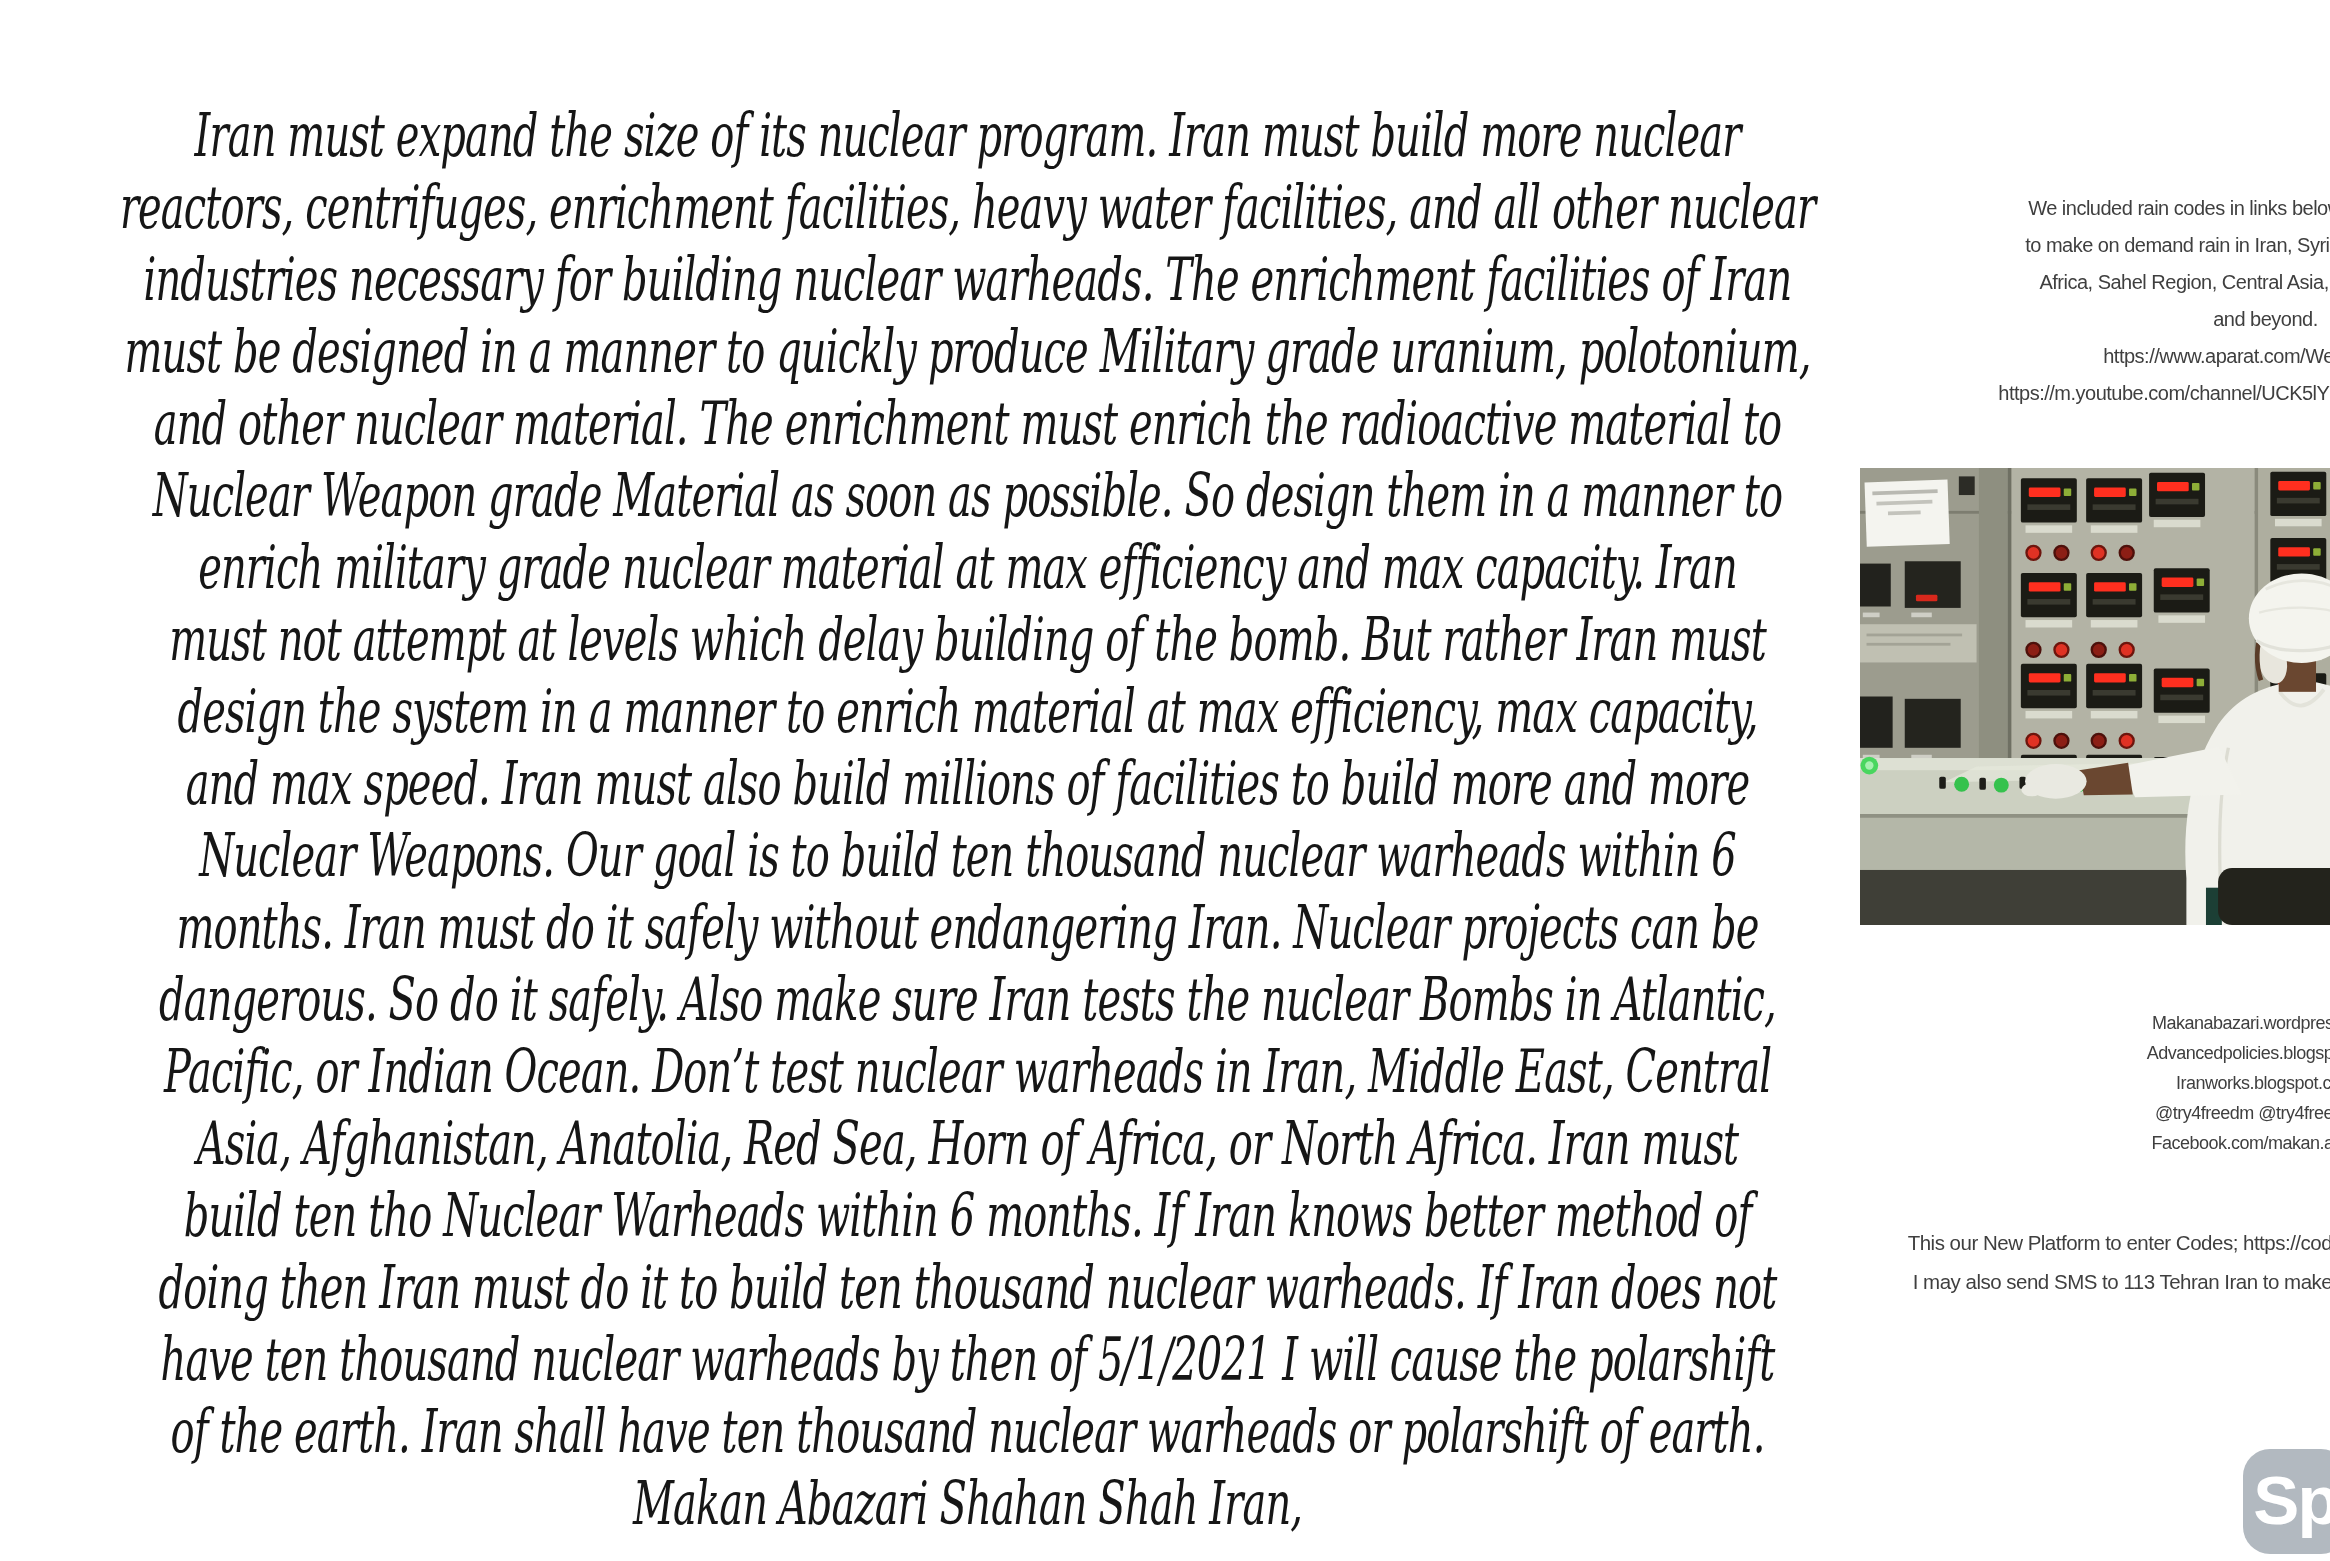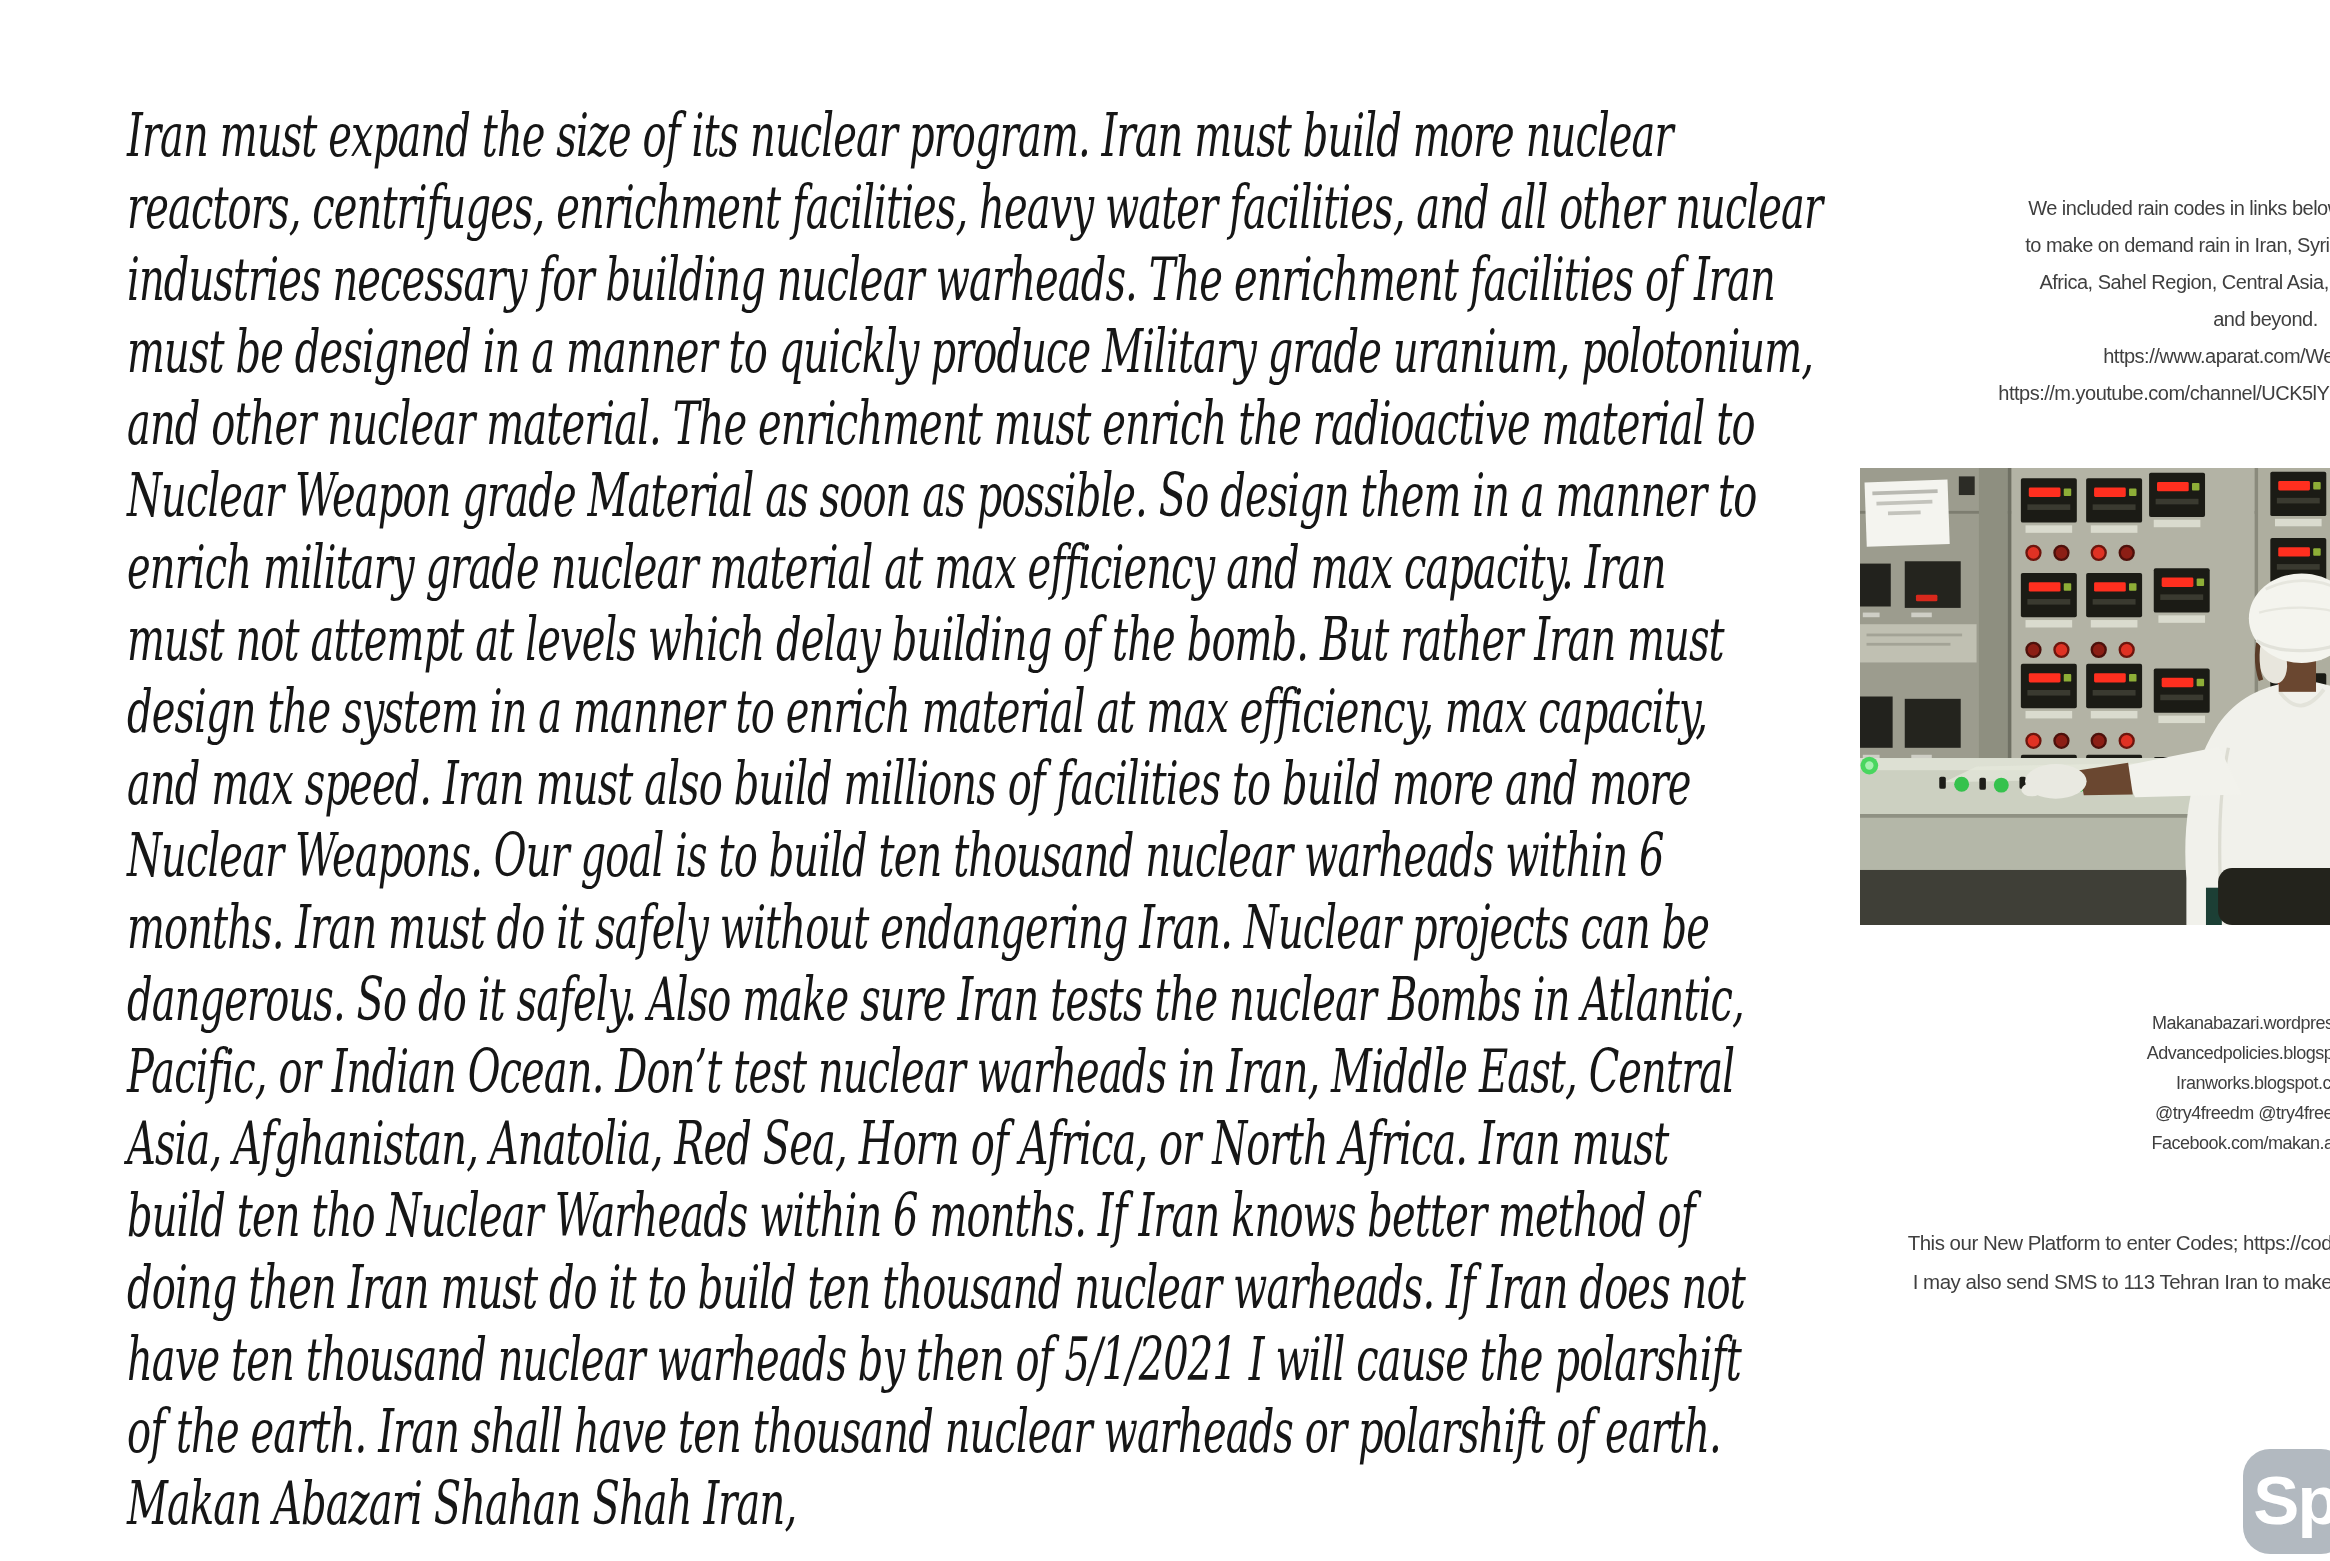--- a/index.html
+++ b/index.html
@@ -8,24 +8,25 @@
     width: 2796px;
     height: 1561px;
     background: #ffffff;
     overflow: hidden;
     font-family: "Liberation Sans", sans-serif;
   }
   .abs { position: absolute; }
 
   
   #manifesto {
-    left: 127px;
+    left: 117px;
     top: 99px;
     width: 1701px;
     color: #161616;
+    text-align: center;
   }
   .manifesto-line {
     height: 72px;
     line-height: 72px;
     white-space: nowrap;
     font-family: "DejaVu Serif", serif;
     font-style: italic;
     font-size: 40px;
     letter-spacing: -0.9px;
     transform: scaleY(1.5);

